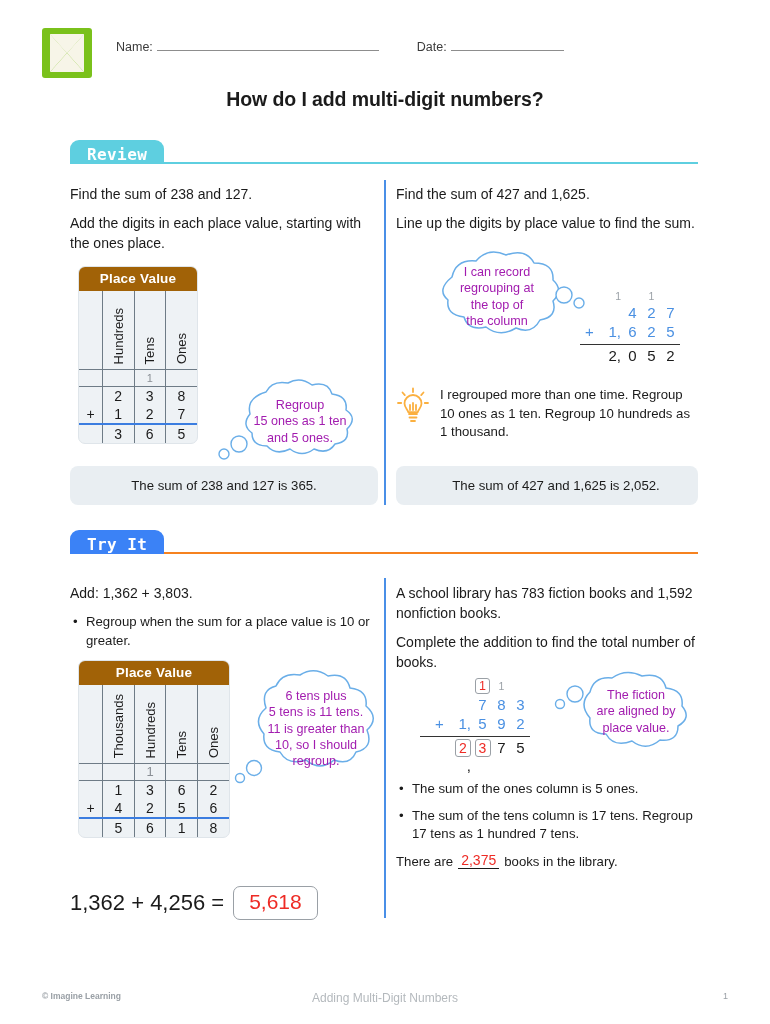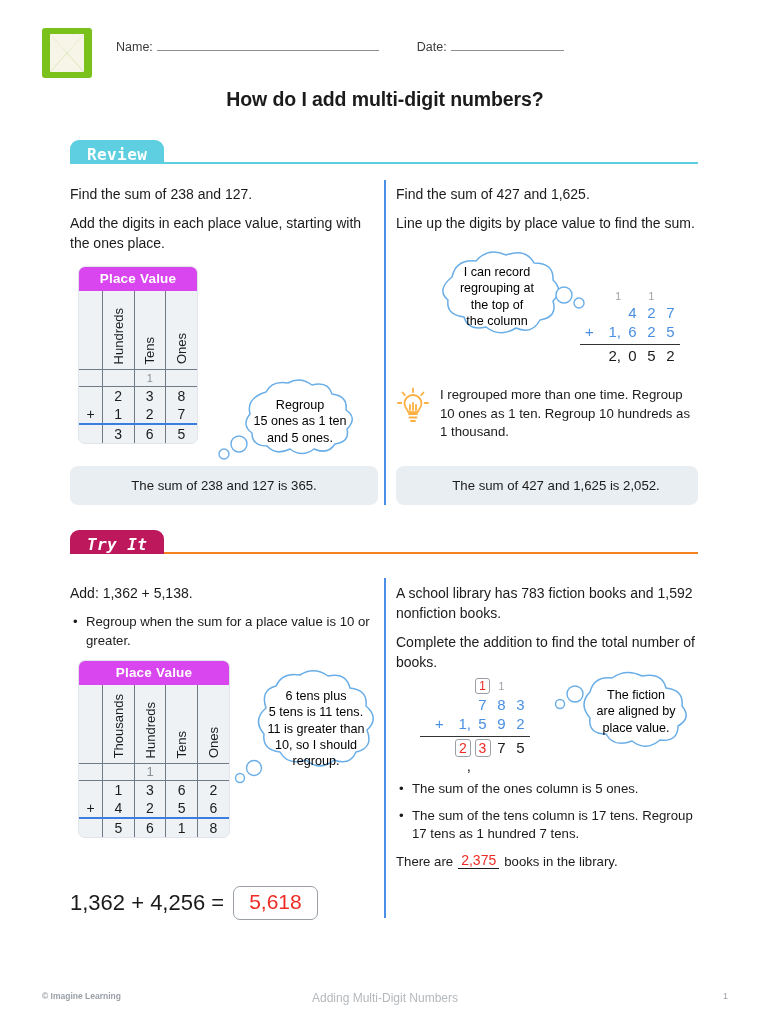--- a/index.html
+++ b/index.html
@@ -33,40 +33,40 @@
 
   
   .sec-tab-wrap { position: absolute; left: 70px; width: 628px; }
   .sec-tab {
     display: inline-block; border-radius: 9px 9px 0 0; padding: 5px 17px 0 17px;
     color: #ffffff; font-size: 16px; font-weight: bold;
     font-family: "DejaVu Sans Mono", monospace;
     position: relative; z-index: 2; letter-spacing: 0.4px;
   }
   .sec-tab.review { background: #5ecfe0; }
-  .sec-tab.tryit  { background: #be185d; font-style: italic; }
+  .sec-tab.tryit  { background: #3b82f6; }
   .sec-underline { height: 2.2px; width: 628px; margin-top: -2.2px; }
   .sec-underline.review { background: #5ecfe0; }
   .sec-underline.tryit  { background: #f6821f; }
 
   
   .col-divider { position: absolute; width: 2px; background: #4a8fe7; }
   .col { position: absolute; }
   .ptext { font-size: 14px; line-height: 1.42; color: #1b1b1b; margin-bottom: 9px; }
   .bullet { display: flex; font-size: 13.2px; line-height: 1.42; margin-bottom: 8px; }
   .bullet .dot { width: 16px; flex: none; text-align: left; padding-left: 3px; color: #1b1b1b; }
   .bullet .btxt { flex: 1; }
 
   
   .pv {
     border-radius: 7px; overflow: hidden; background: #eef2f5;
     border: 1px solid #dfe5ea; display: inline-block;
   }
   .pv-head {
-    background: #d946ef; color: #fff; font-size: 13.5px; font-weight: bold;
+    background: #a16207; color: #fff; font-size: 13.5px; font-weight: bold;
     text-align: center; padding: 4px 0 5px 0; letter-spacing: 0.2px;
   }
   .pv table { border-collapse: collapse; width: 100%; }
   .pv td {
     border-left: 1.2px solid #6e7b86;
     text-align: center; font-size: 14px; color: #1b1b1b;
     height: 19px; padding: 0;
   }
   .pv td.c0 { border-left: none; }
   .pv tr.rot td { height: 78px; vertical-align: bottom; padding-bottom: 4px; }
@@ -79,21 +79,21 @@
   .pv tr.sumline td { border-top: 2px solid #3b7de0; }
   .blue { color: #4a90e2; }
   .red  { color: #ee2b25; }
   .gray { color: #9aa0a6; }
   .plus { font-size: 13px; color: #4a90e2; }
 
   
   .bubble { position: absolute; }
   .bubble .btext {
     position: absolute; text-align: center; font-size: 12.6px; line-height: 1.3;
-    color: #000000; left: 0; right: 0;
+    color: #a21caf; left: 0; right: 0;
   }
 
   
   .vsum { position: absolute; font-size: 15px; }
   .vsum .drow { display: flex; justify-content: flex-end; align-items: baseline; height: 19px; }
   .vsum .dg { width: 19px; text-align: center; }
   .vsum .dg.comma { width: 21px; text-align: right; padding-right: 2px; }
   .vsum .op { width: 17px; text-align: left; }
   .vsum .crow { height: 14px; font-size: 10.5px; color: #9aa0a6; }
   .vsum .bar { border-top: 1.6px solid #333; margin-top: 2px; margin-bottom: 2px; }
@@ -295,21 +295,21 @@
   <div class="summary" style="position:absolute; left:396px; top:466px; width:302px;padding-left:28px;">The sum of 427 and 1,625 is 2,052.</div>
 
   <div class="sec-tab-wrap" style="top:530px;">
     <div class="sec-tab tryit">Try It</div>
     <div class="sec-underline tryit"></div>
   </div>
 
   <div class="col-divider" style="left:384px; top:578px; height:340px;"></div>
 
   <div class="col" style="left:70px; top:584px; width:305px;">
-    <div class="ptext">Add: 1,362 + 5,138.</div>
+    <div class="ptext">Add: 1,362 + 3,803.</div>
     <div class="bullet">
       <span class="dot">•</span>
       <span class="btxt">Regroup when the sum for a place value is 10 or greater.</span>
     </div>
   </div>
 
   <div class="pv" style="position:absolute; left:78px; top:660px; width:152px;">
     <div class="pv-head">Place Value</div>
     <table>
       <tbody>

